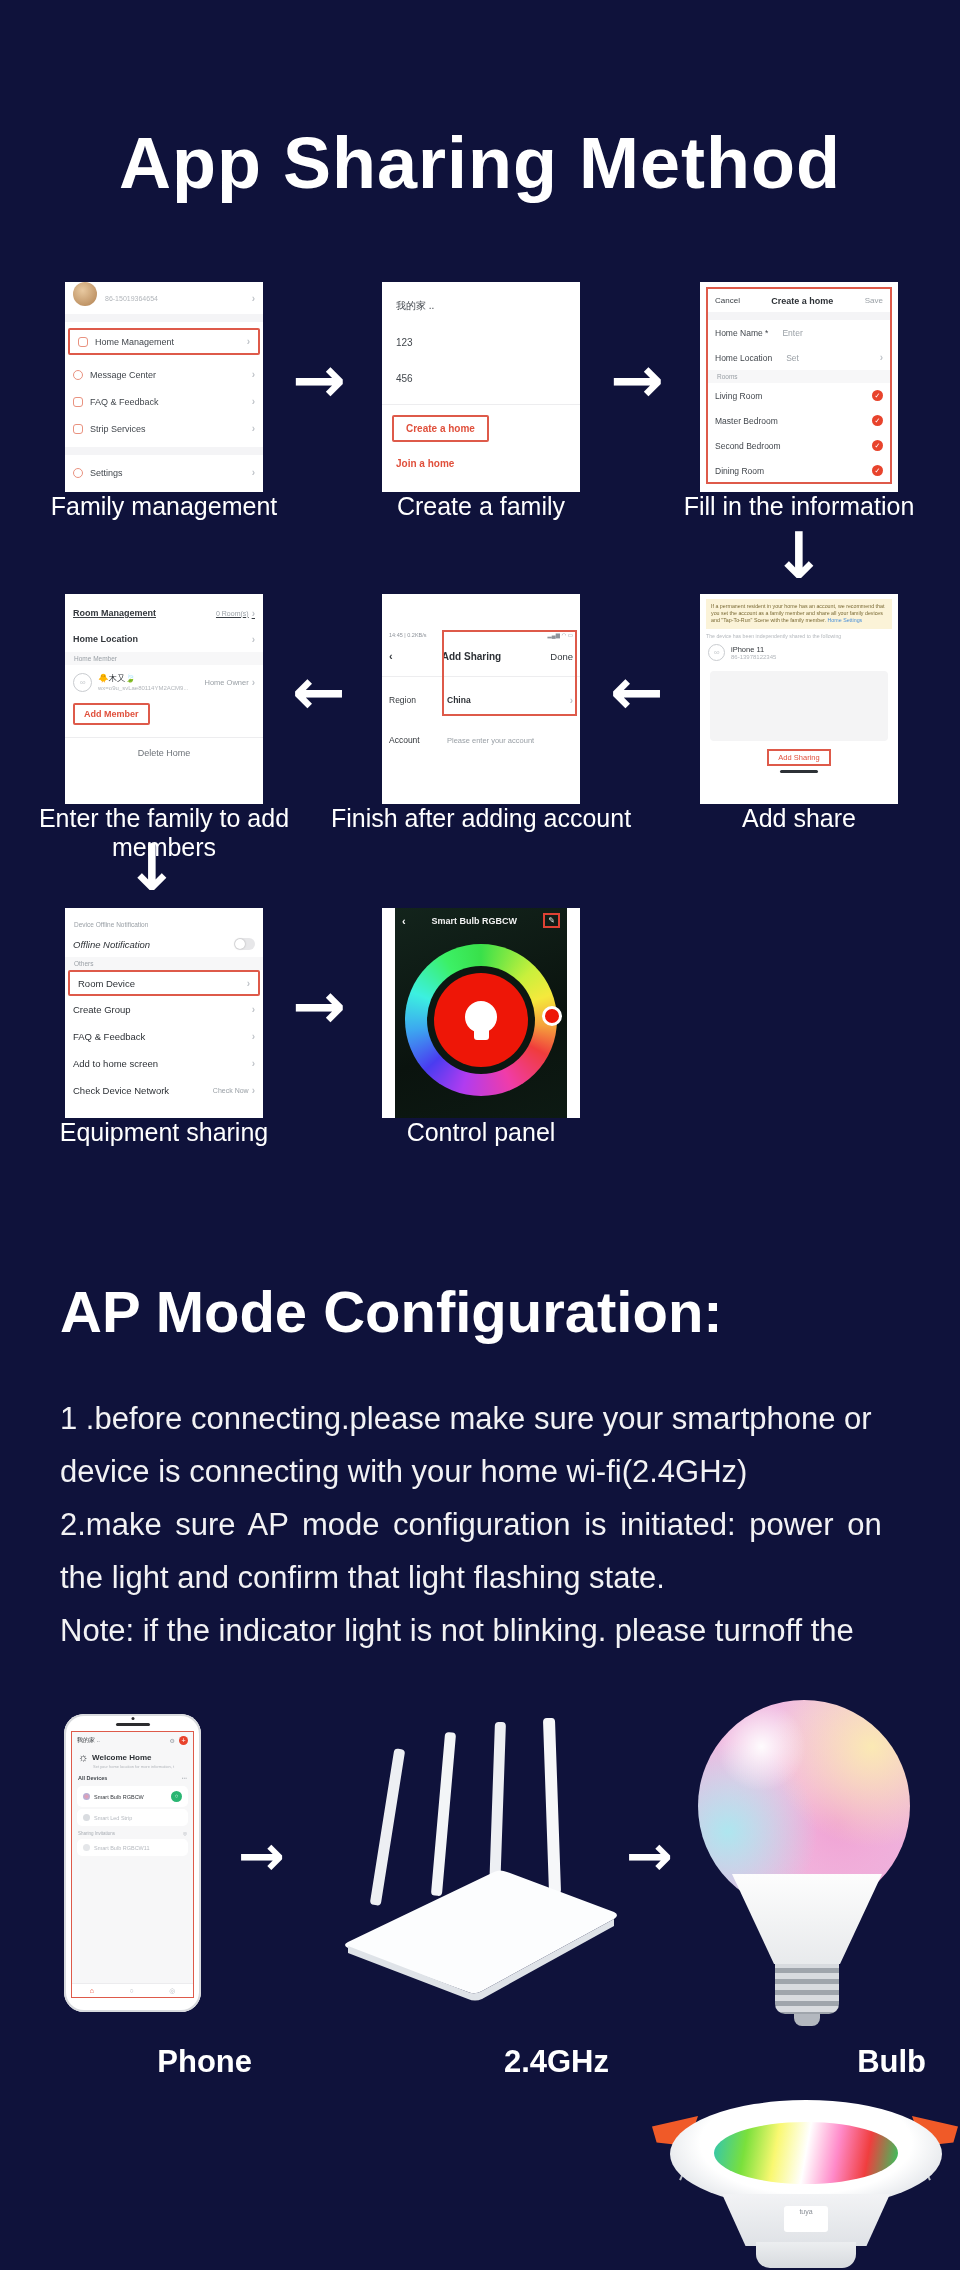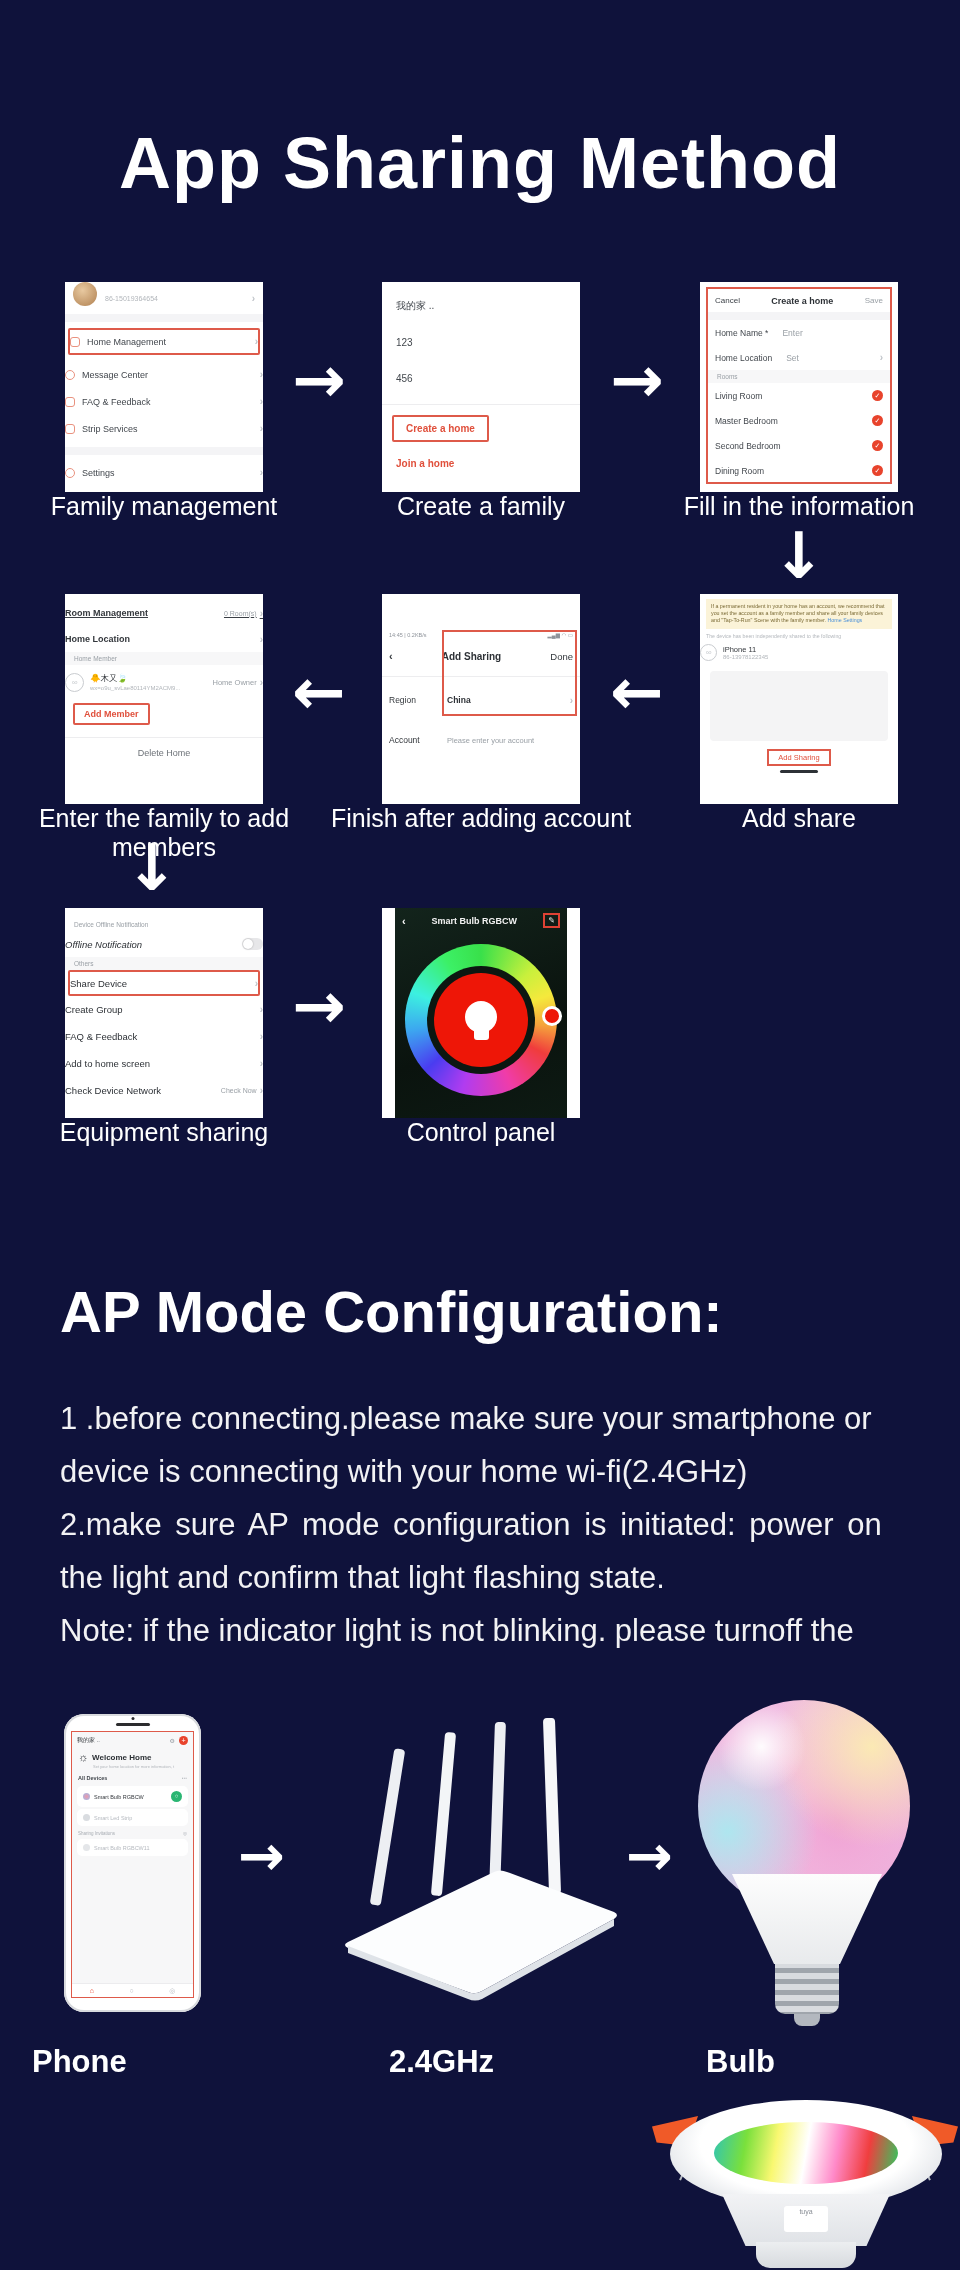--- a/index.html
+++ b/index.html
@@ -9,21 +9,21 @@
   .title{position:absolute;left:0;top:122px;width:960px;text-align:center;color:#fff;
          font-size:72px;font-weight:600;letter-spacing:1px;}
   
   .shot{position:absolute;width:198px;height:210px;background:#fff;overflow:hidden;
         font-family:"Liberation Sans",sans-serif;color:#3a3f45;}
   .cap{position:absolute;width:320px;text-align:center;color:#fff;font-size:25px;}
   .arr{position:absolute;color:#fff;font-family:"DejaVu Sans",sans-serif;
        font-weight:bold;font-size:64px;line-height:1;}
   .band{background:#f4f4f6;height:8px;}
   .bandlbl{background:#f7f7f8;color:#9aa0a6;font-size:6.5px;padding:3px 9px;}
-  .mrow{display:flex;align-items:center;padding:0 0;height:27px;position:relative;}
+  .mrow{display:flex;align-items:center;padding:0 8px;height:27px;position:relative;}
   .micon{width:10px;height:10px;border:1.2px solid #e9927f;border-radius:3px;margin-right:7px;flex:none;}
   .micon.round{border-radius:50%;}
   .mlabel{flex:1;font-size:9px;color:#42474d;}
   .chev{color:#bfc3c8;font-size:10px;font-weight:bold;}
   .boxed{border:2px solid #DE5A4A;margin:0 3px;border-radius:2px;}
   .gray{color:#9aa0a6;}
   
   .s1head{display:flex;align-items:center;height:32px;padding:0 8px;overflow:hidden;}
   .avatar{width:24px;height:24px;border-radius:50%;flex:none;margin-top:-8px;margin-right:8px;
           background:radial-gradient(circle at 40% 35%,#e8c9a0,#b08050);}
@@ -81,21 +81,21 @@
   .redcore{position:absolute;left:50%;top:50%;transform:translate(-50%,-50%);width:94px;height:94px;
            border-radius:50%;background:#ee1607;display:flex;flex-direction:column;align-items:center;justify-content:center;}
   .bulbglyph{width:32px;height:32px;background:#fff;border-radius:50%;}
   .bulbbase{width:15px;height:11px;background:#fff;border-radius:0 0 3px 3px;margin-top:-4px;}
   .selector{position:absolute;right:-5px;top:62px;width:20px;height:20px;border-radius:50%;
             background:#ee1607;border:3px solid #fff;}
   
   .aphead{position:absolute;left:60px;top:1278px;color:#fff;font-size:58px;font-weight:600;}
   .aptext{position:absolute;left:60px;top:1392px;width:860px;color:#f2f2f4;font-size:31px;line-height:53px;}
   
-  .setupcap{position:absolute;width:220px;text-align:left;color:#fff;font-size:31px;font-weight:bold;top:2044px;}
+  .setupcap{position:absolute;width:220px;text-align:right;color:#fff;font-size:31px;font-weight:bold;top:2044px;}
   
   .phone{position:absolute;left:64px;top:1714px;width:137px;height:298px;background:#fff;border-radius:20px;
          box-shadow:0 0 0 2px #d8dadd inset;}
   .speaker{position:absolute;left:50%;top:9px;transform:translateX(-50%);width:34px;height:3px;border-radius:2px;background:#2c2c2e;}
   .camdot{position:absolute;left:50%;top:3px;transform:translateX(-50%);width:3px;height:3px;border-radius:50%;background:#2c2c2e;}
   .pscreen{position:absolute;left:7px;right:7px;top:17px;bottom:14px;background:#f7f7f8;
            border:1px solid #DE5A4A;overflow:hidden;font-family:"Liberation Sans",sans-serif;}
   .papphead{display:flex;align-items:center;padding:4px 5px 2px;font-size:6px;color:#33373c;}
   .pgear{color:#9aa0a6;font-size:6px;margin-right:4px;}
   .pplus{width:9px;height:9px;border-radius:50%;background:#E8432C;color:#fff;font-size:7px;line-height:9px;
@@ -323,21 +323,21 @@
   <div class="arr" style="left:125px;top:836px;">↓</div>
 
   <div class="shot" style="left:65px;top:908px;">
     <div class="bandlbl" style="margin-top:10px;background:#fff;">Device Offline Notification</div>
     <div class="mrow" style="height:26px;">
       <span class="mlabel" style="font-size:9.5px;color:#2d3136;font-style:italic;">Offline Notification</span>
       <span class="toggle"></span>
     </div>
     <div class="bandlbl">Others</div>
     <div class="mrow boxed" style="height:26px;">
-      <span class="mlabel" style="font-size:9.5px;color:#2d3136;">Share Device</span>
+      <span class="mlabel" style="font-size:9.5px;color:#2d3136;">Room Device</span>
       <span class="chev">›</span>
     </div>
     <div class="mrow" style="height:27px;gap:44px;">
       <span class="mlabel" style="font-size:9.5px;color:#2d3136;">Create Group</span>
       <span class="chev">›</span>
     </div>
     <div class="mrow" style="height:27px;">
       <span class="mlabel" style="font-size:9.5px;color:#2d3136;">FAQ &amp; Feedback</span>
       <span class="chev">›</span>
     </div>

